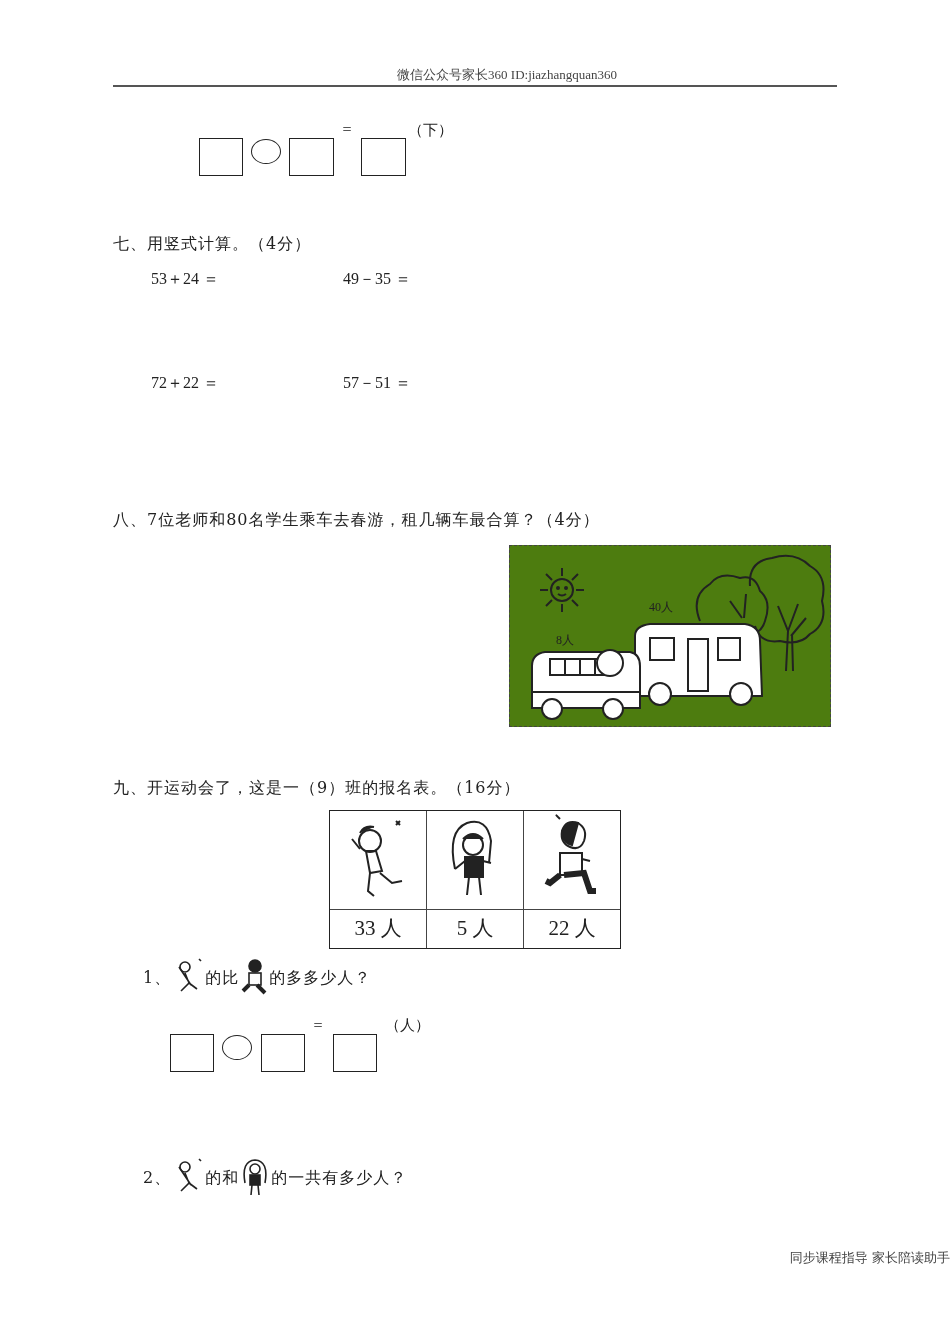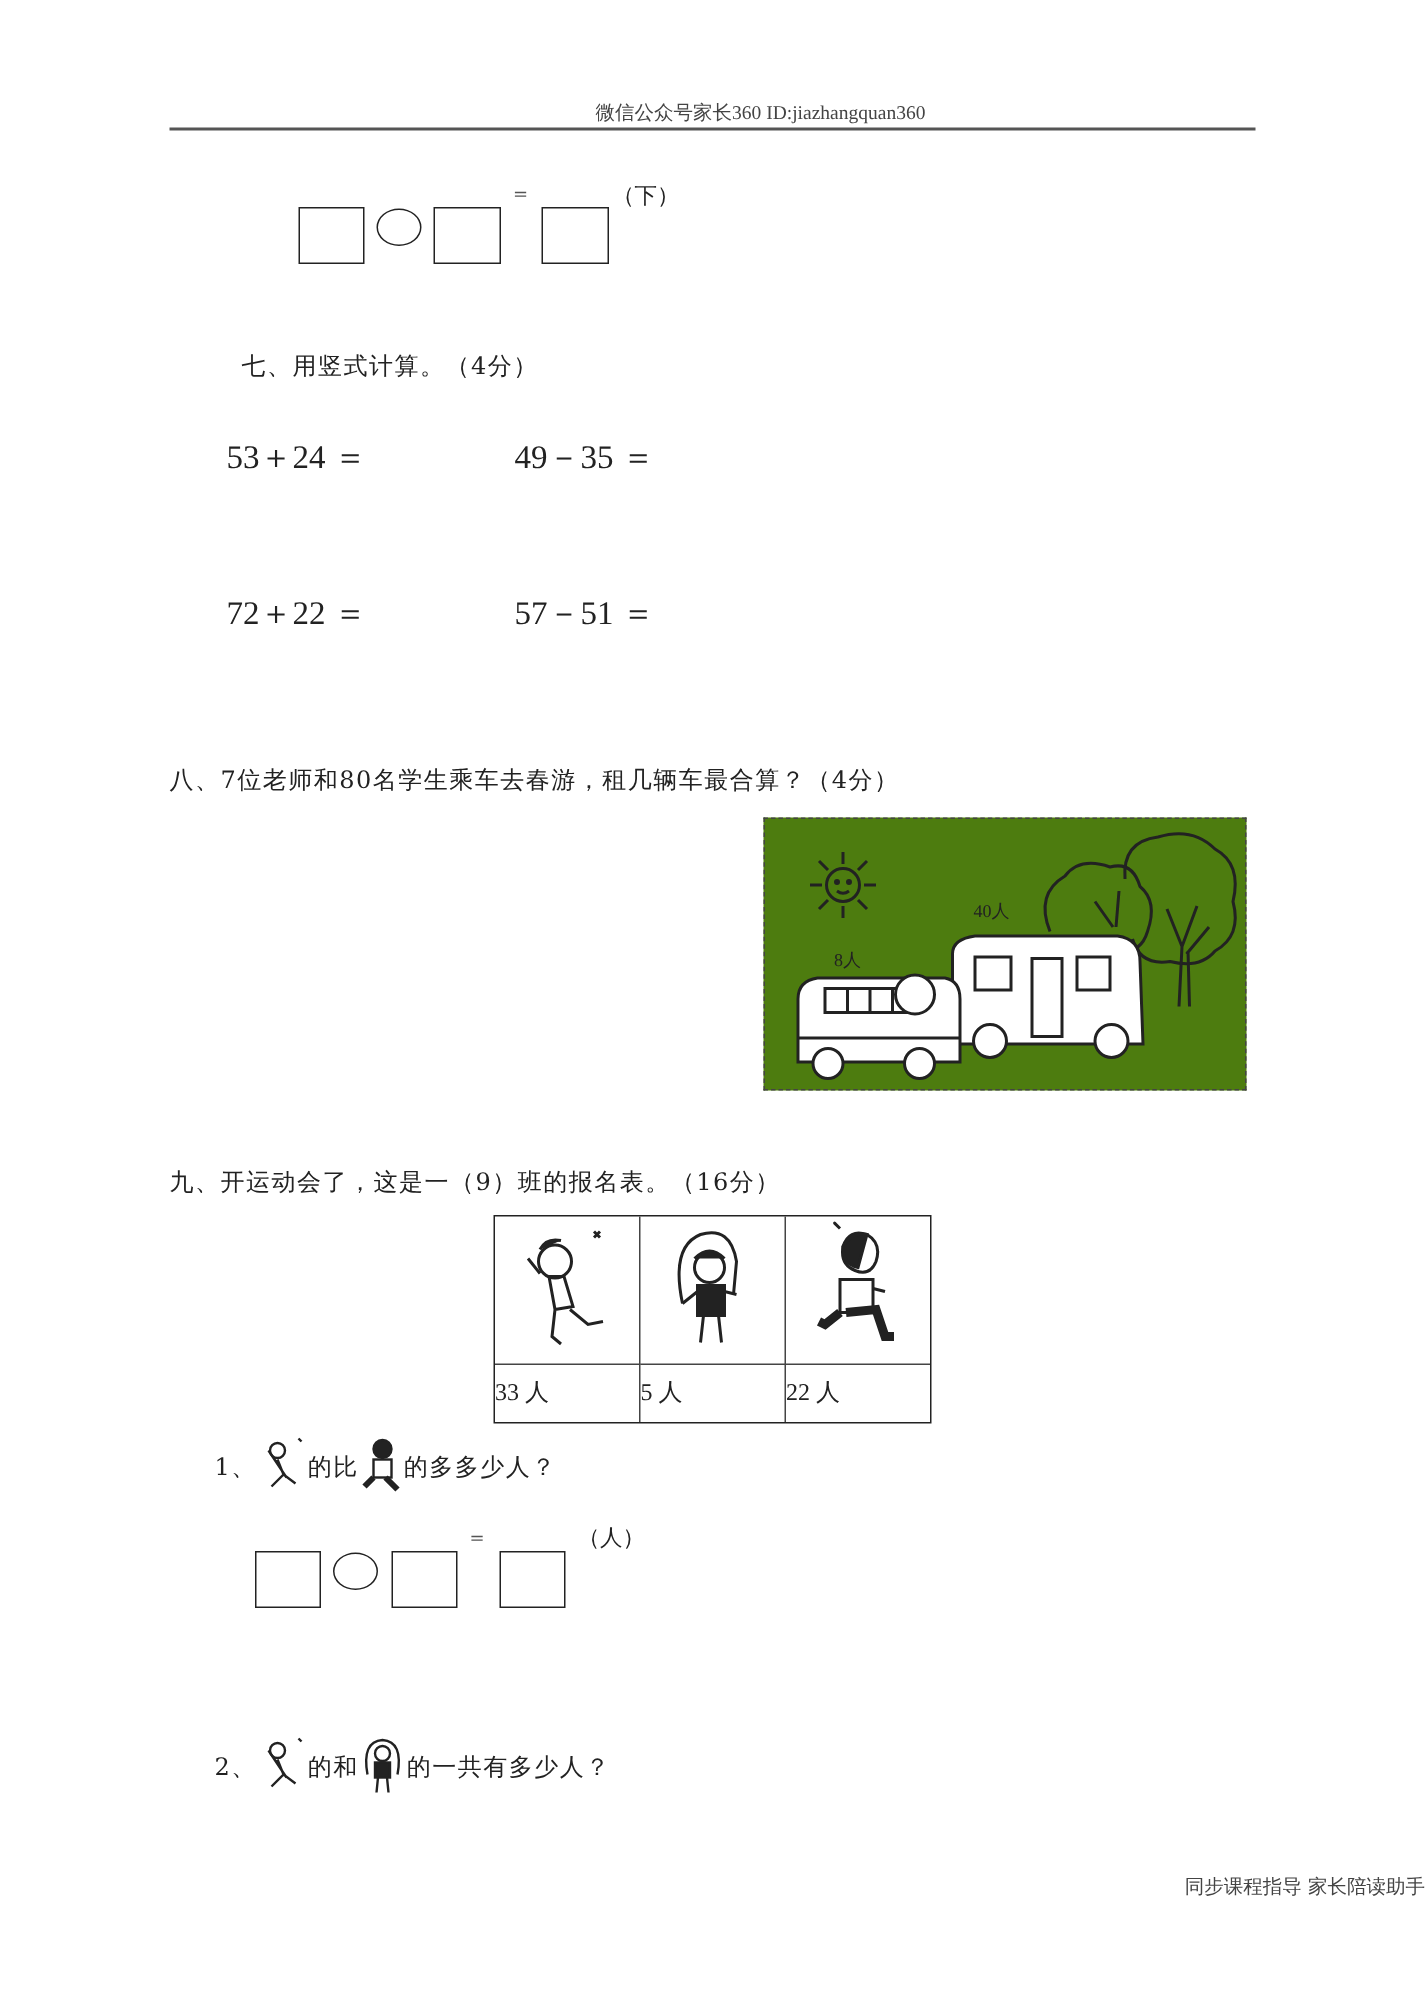--- a/index.html
+++ b/index.html
@@ -4,45 +4,45 @@
 <style>
   html, body { margin:0; padding:0; background:#ffffff; }
   body { width:950px; height:1344px; position:relative; overflow:hidden;
          font-family:"DejaVu Serif", "Liberation Serif", serif; color:#222; }
   .abs { position:absolute; }
   .header-text { top:66px; left:0; width:950px; text-align:center; font-size:13px; color:#444;
                  font-family:"Liberation Serif", serif;padding-left:32px; }
   .header-rule { top:85px; left:113px; width:724px; height:2px; background:#555; }
   .footer-text { top:1249px; left:0; width:950px; text-align:right; font-size:13px; color:#444; }
   .q { font-size:16px; letter-spacing:1px; white-space:nowrap; }
-  .eq { font-size:22px; white-space:nowrap; font-family:"Liberation Serif", serif;margin-top:21px; }
+  .eq { font-size:16px; white-space:nowrap; font-family:"Liberation Serif", serif; }
   .box { border:1.5px solid #222; background:#fff; box-sizing:border-box; }
   .circ { border:1.5px solid #222; border-radius:50%; box-sizing:border-box; }
   .small-eq { font-size:12px; color:#555; }
   .unit { font-size:15px; }
   .scene { border:1.5px dashed #444; box-sizing:border-box; background:#4d7c0f; }
   .tbl { border:1.5px solid #222; box-sizing:border-box; }
   .tcell { position:absolute; box-sizing:border-box; }
-  .tlabel { font-size:16px; line-height:37px; font-family:"Liberation Serif", serif; }
+  .tlabel { text-align:center; font-size:21px; line-height:37px; font-family:"Liberation Serif", serif; }
   .mini { display:inline-block; vertical-align:middle; }
 </style>
 </head>
 <body>
 
 <div class="abs header-text">微信公众号家长360 ID:jiazhangquan360</div>
 <div class="abs header-rule"></div>
 
 <div class="abs box" style="left:199px;top:138px;width:44px;height:38px;"></div>
 <div class="abs circ" style="left:251px;top:139px;width:30px;height:25px;"></div>
 <div class="abs box" style="left:289px;top:138px;width:45px;height:38px;"></div>
 <div class="abs small-eq" style="left:342px;top:122px;">=</div>
 <div class="abs box" style="left:361px;top:138px;width:45px;height:38px;"></div>
 <div class="abs unit" style="left:408px;top:121px;">（下）</div>
 
-<div class="abs q" style="left:113px;top:234px;margin-left:48px;">七、用竖式计算。（4分）</div>
+<div class="abs q" style="left:113px;top:234px;">七、用竖式计算。（4分）</div>
 <div class="abs eq" style="left:151px;top:269px;">53＋24 ＝</div>
 <div class="abs eq" style="left:343px;top:269px;">49－35 ＝</div>
 <div class="abs eq" style="left:151px;top:373px;">72＋22 ＝</div>
 <div class="abs eq" style="left:343px;top:373px;">57－51 ＝</div>
 
 <div class="abs q" style="left:113px;top:510px;">八、7位老师和80名学生乘车去春游，租几辆车最合算？（4分）</div>
 <div class="abs scene" style="left:509px;top:545px;width:322px;height:182px;">
   <svg width="319" height="179" viewBox="0 0 319 179">
 
     <g transform="translate(52,44)" stroke="#222" stroke-width="2" fill="none">

